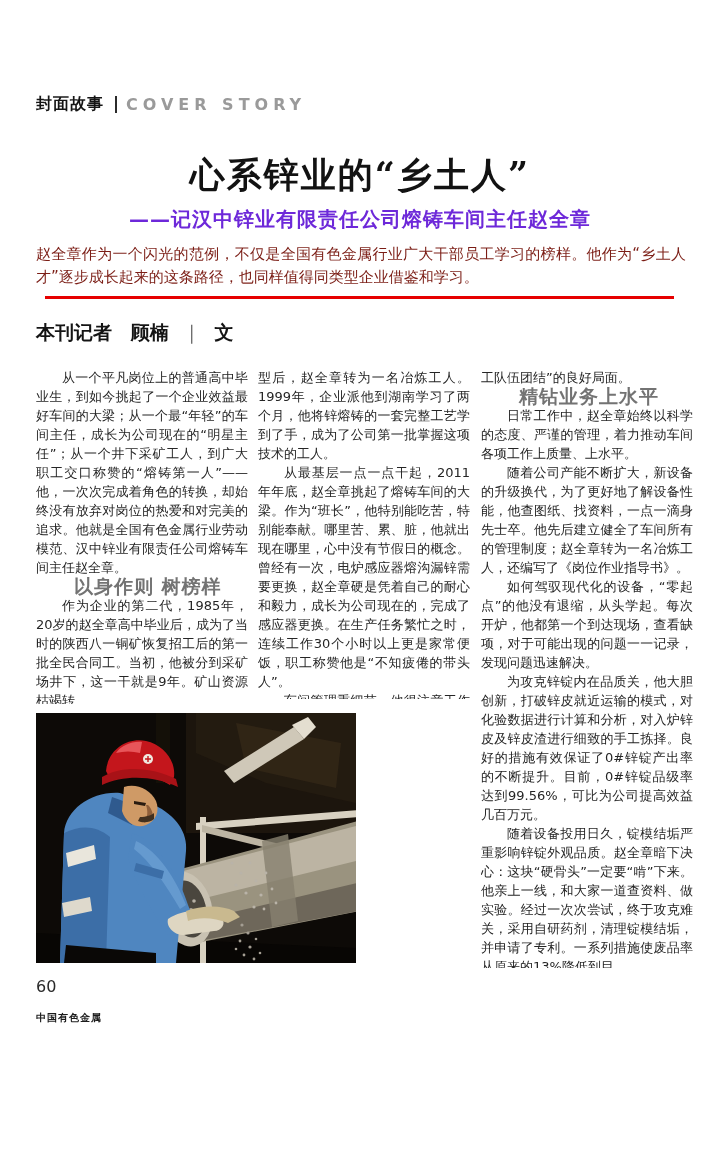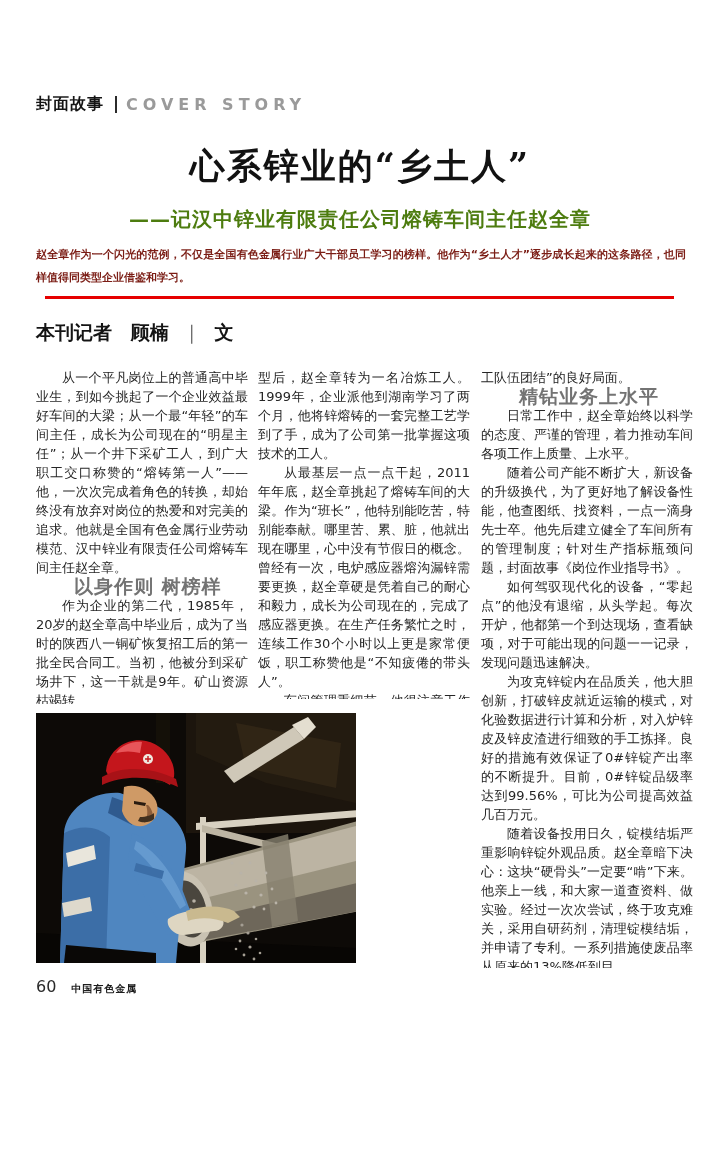--- a/index.html
+++ b/index.html
@@ -9,29 +9,29 @@
   }
   .page{position:absolute;inset:0;width:720px;height:1151px;background:#fff;overflow:hidden;}
 
   
   .kicker{position:absolute;left:36px;top:94px;display:flex;align-items:center;}
   .kicker-cn{font-size:16px;font-weight:bold;color:#151515;letter-spacing:1px;}
   .kicker-bar{width:2px;height:17px;background:#2b2b2b;margin:0 9px 0 11px;}
   .kicker-en{font-size:16px;font-weight:bold;color:#9a9a9a;letter-spacing:5px;}
 
   
-  .title{position:absolute;top:143px;left:0;width:720px;text-align:center;
+  .title{position:absolute;top:152px;left:0;width:720px;text-align:center;
     font-family:"DejaVu Serif","Liberation Serif",serif;
     font-size:35px;font-weight:bold;color:#121212;letter-spacing:2px;}
   .subtitle{position:absolute;top:206px;left:0;width:720px;text-align:center;
-    font-size:20px;font-weight:bold;color:#4d7c0f;letter-spacing:1px;}
+    font-size:20px;font-weight:bold;color:#6d28d9;letter-spacing:1px;}
 
   
   .standfirst{position:absolute;left:36px;top:243px;width:650px;
-    font-size:11px;font-weight:bold;color:#7b1d15;line-height:23px;text-align:justify;}
+    font-size:15px;font-weight:normal;color:#7b1d15;line-height:23px;text-align:justify;}
   .red-rule{position:absolute;left:45px;top:296px;width:629px;height:3px;background:#e60000;}
 
   
   .byline{position:absolute;left:36px;top:320px;font-size:19px;font-weight:bold;color:#141414;}
   .byline .sep{font-weight:normal;color:#555;margin:0 7px;}
   .byline .name{margin-left:12px;}
 
   
   .col{position:absolute;font-size:13px;line-height:19px;color:#252525;text-align:justify;overflow:hidden;}
   .col p{margin:0;text-indent:2em;}
@@ -40,21 +40,21 @@
   .col2{left:258px;top:368px;width:212px;height:331px;}
   .col2n{left:364px;top:701px;width:107px;height:272px;}
   .col3{left:481px;top:368px;width:212px;height:600px;}
   .sec-head{font-size:19px;font-weight:bold;color:#737373;margin:9px 0 5px;text-indent:0;letter-spacing:1px;}
 
   
   .photo{position:absolute;left:36px;top:713px;width:320px;height:250px;background:#0d0a07;}
   .photo svg{display:block;}
 
   
-  .footer{position:absolute;left:36px;top:977px;display:flex;align-items:baseline;gap:15px;}
+  .footer{position:absolute;left:36px;top:977px;display:flex;align-items:baseline;gap:15px;flex-direction:column;}
   .page-num{font-size:16px;color:#2a2a2a;}
   .journal{font-size:10px;font-weight:bold;color:#1c1c1c;letter-spacing:1px;}
 </style>
 </head>
 <body>
 
 <div class="page">
 
   <div class="kicker">
     <span class="kicker-cn">封面故事</span>
@@ -85,21 +85,21 @@
     <p class="cont">型后，赵全章转为一名冶炼工人。1999年，企业派他到湖南学习了两个月，他将锌熔铸的一套完整工艺学到了手，成为了公司第一批掌握这项技术的工人。</p>
     <p>从最基层一点一点干起，2011年年底，赵全章挑起了熔铸车间的大梁。作为“班长”，他特别能吃苦，特别能奉献。哪里苦、累、脏，他就出现在哪里，心中没有节假日的概念。曾经有一次，电炉感应器熔沟漏锌需要更换，赵全章硬是凭着自己的耐心和毅力，成长为公司现在的，完成了感应器更换。在生产任务繁忙之时，连续工作30个小时以上更是家常便饭，职工称赞他是“不知疲倦的带头人”。</p>
     <p>车间管理重细节，他很注意工作方法。作为熔铸工艺的“土”专家，他手把</p>
   </div>
 
 
   <div class="col col3">
     <p class="cont">工队伍团结”的良好局面。</p>
     <p class="sec-head">精钻业务上水平</p>
     <p>日常工作中，赵全章始终以科学的态度、严谨的管理，着力推动车间各项工作上质量、上水平。</p>
-    <p>随着公司产能不断扩大，新设备的升级换代，为了更好地了解设备性能，他查图纸、找资料，一点一滴身先士卒。他先后建立健全了车间所有的管理制度；针对生产指标瓶颈问题，封面故事《岗位作业指导书》。</p>
+    <p>随着公司产能不断扩大，新设备的升级换代，为了更好地了解设备性能，他查图纸、找资料，一点一滴身先士卒。他先后建立健全了车间所有的管理制度；赵全章转为一名冶炼工人，还编写了《岗位作业指导书》。</p>
     <p>如何驾驭现代化的设备，“零起点”的他没有退缩，从头学起。每次开炉，他都第一个到达现场，查看缺项，对于可能出现的问题一一记录，发现问题迅速解决。</p>
     <p>为攻克锌锭内在品质关，他大胆创新，打破锌皮就近运输的模式，对化验数据进行计算和分析，对入炉锌皮及锌皮渣进行细致的手工拣择。良好的措施有效保证了0#锌锭产出率的不断提升。目前，0#锌锭品级率达到99.56%，可比为公司提高效益几百万元。</p>
     <p>随着设备投用日久，锭模结垢严重影响锌锭外观品质。赵全章暗下决心：这块“硬骨头”一定要“啃”下来。他亲上一线，和大家一道查资料、做实验。经过一次次尝试，终于攻克难关，采用自研药剂，清理锭模结垢，并申请了专利。一系列措施使废品率从原来的13%降低到目</p>
   </div>
 
   <div class="photo">
     <svg width="320" height="250" viewBox="0 0 320 250">
 
       <rect x="0" y="0" width="320" height="250" fill="#0d0a07"></rect>
       <rect x="150" y="0" width="170" height="120" fill="#1c150d"></rect>

